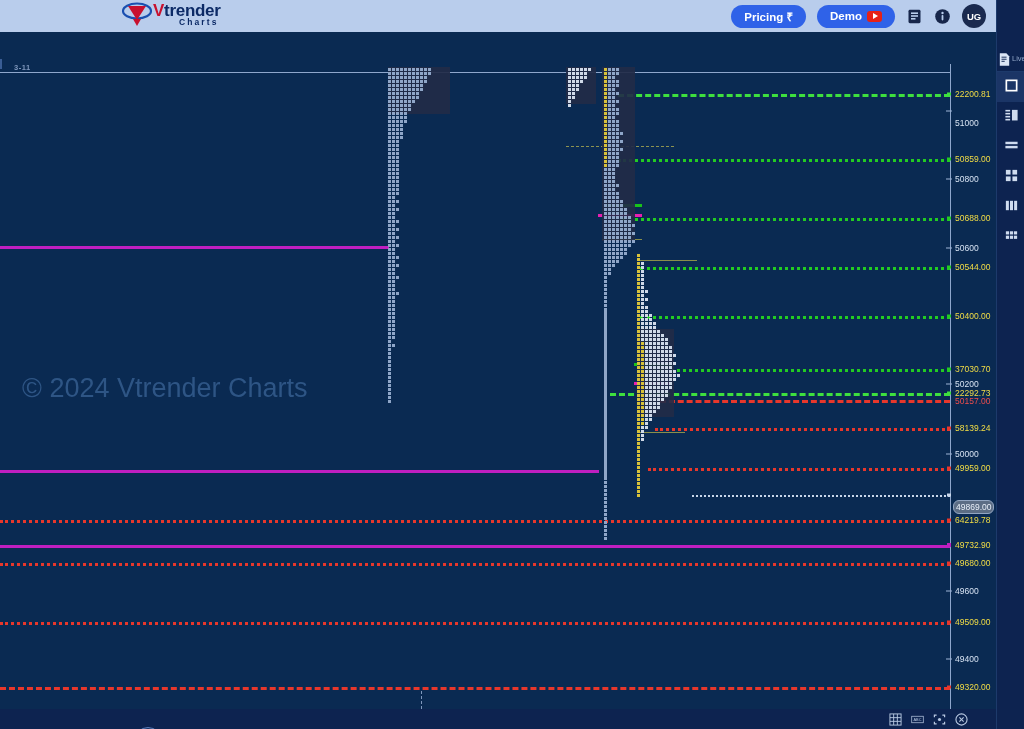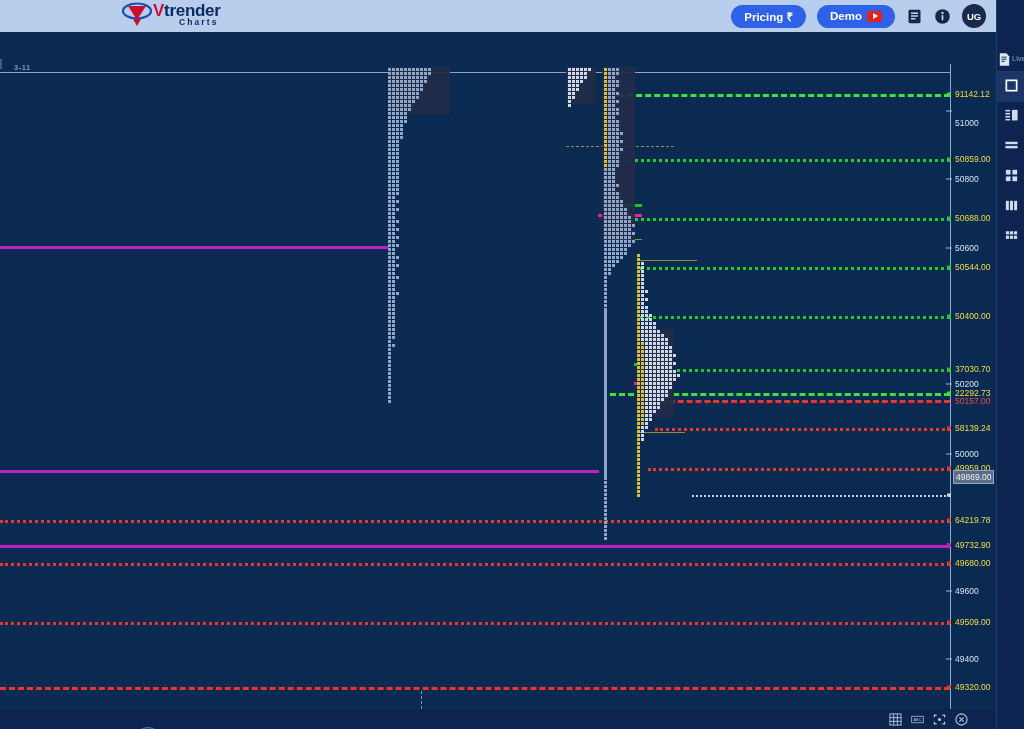--- a/index.html
+++ b/index.html
@@ -348,20 +348,21 @@
       </span>
     </div>
   </div>
 
   <div class="chart">
 
     <div class="tl-ticks"></div>
     <div class="date-tag">3-11</div>
     <div class="sep-line"></div>
     <div class="vline-right"></div>
+    <div class="watermark">© 2024 Vtrender Charts</div>
 
     <div class="hl solid-mag" style="left:0; top:192px; width:389px;"></div>
     <div class="hl solid-mag" style="left:0; top:416px; width:599px;"></div>
     <div class="hl solid-mag" style="left:0; top:491px; width:950px;"></div>
 
     <div class="hl dash-grn" style="left:618px; top:40px; width:332px;"></div>
     <div class="hl dot-grn" style="left:618px; top:105px; width:332px;"></div>
     <div class="hl dot-grn" style="left:622px; top:164px; width:328px;"></div>
     <div class="hl dot-grn" style="left:640px; top:213px; width:310px;"></div>
     <div class="hl dot-grn" style="left:640px; top:262px; width:310px;"></div>
@@ -389,21 +390,21 @@
     <div class="tpo-col" style="left:388px; top:12px;"></div>
 
     <div class="pbox" style="left:566px; top:13px; width:30px; height:37px;"></div>
 
     <div class="pbox" style="left:602px; top:13px; width:33px; height:174px;"></div>
 
     <div class="pbox" style="left:637px; top:275px; width:37px; height:88px;"></div>
 
     <div class="axis">
       <div class="ax-mk" style="top:40px;  background:#3ee03e;"></div>
-      <div class="ax-lbl lvl" style="top:40px;">91142.12</div>
+      <div class="ax-lbl lvl" style="top:40px;">22200.81</div>
       <div class="ax-dash" style="top:57px;"></div>
       <div class="ax-lbl tick" style="top:69px;">51000</div>
 
       <div class="ax-mk" style="top:105px; background:#22cc22;"></div>
       <div class="ax-lbl lvl" style="top:105px;">50859.00</div>
       <div class="ax-dash" style="top:125px;"></div>
       <div class="ax-lbl tick" style="top:125px;">50800</div>
 
       <div class="ax-mk" style="top:164px; background:#22cc22;"></div>
       <div class="ax-lbl lvl" style="top:164px;">50688.00</div>
@@ -429,21 +430,21 @@
       <div class="ax-mk" style="top:374px; background:#e8372b;"></div>
       <div class="ax-lbl lvl" style="top:374px;">58139.24</div>
 
       <div class="ax-dash" style="top:400px;"></div>
       <div class="ax-lbl tick" style="top:400px;">50000</div>
 
       <div class="ax-mk" style="top:414px; background:#e8372b;"></div>
       <div class="ax-lbl lvl" style="top:414px;">49959.00</div>
 
       <div class="ax-mk" style="top:441px; background:#c8d6ea;"></div>
-      <div class="ax-lbl cur" style="top:423px;">49869.00</div>
+      <div class="ax-lbl cur" style="top:453px;border-radius:6px;">49869.00</div>
 
       <div class="ax-mk" style="top:466px; background:#e8372b;"></div>
       <div class="ax-lbl lvl" style="top:466px;">64219.78</div>
 
       <div class="ax-mk" style="top:491px; background:#c01fc0; height:4px;"></div>
       <div class="ax-lbl lvl" style="top:491px;">49732.90</div>
 
       <div class="ax-mk" style="top:509px; background:#e8372b;"></div>
       <div class="ax-lbl lvl" style="top:509px;">49680.00</div>
 

